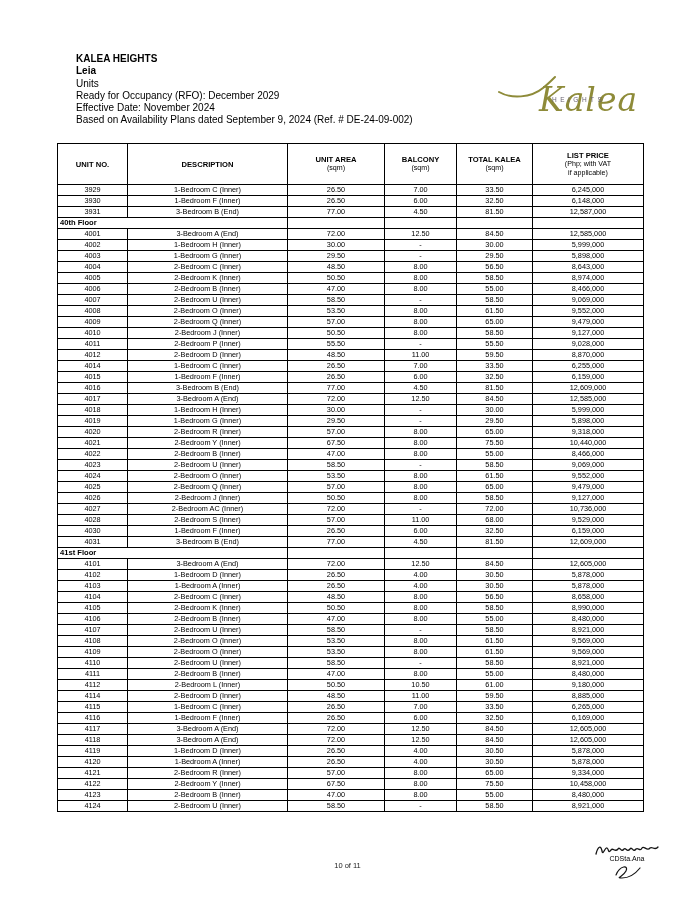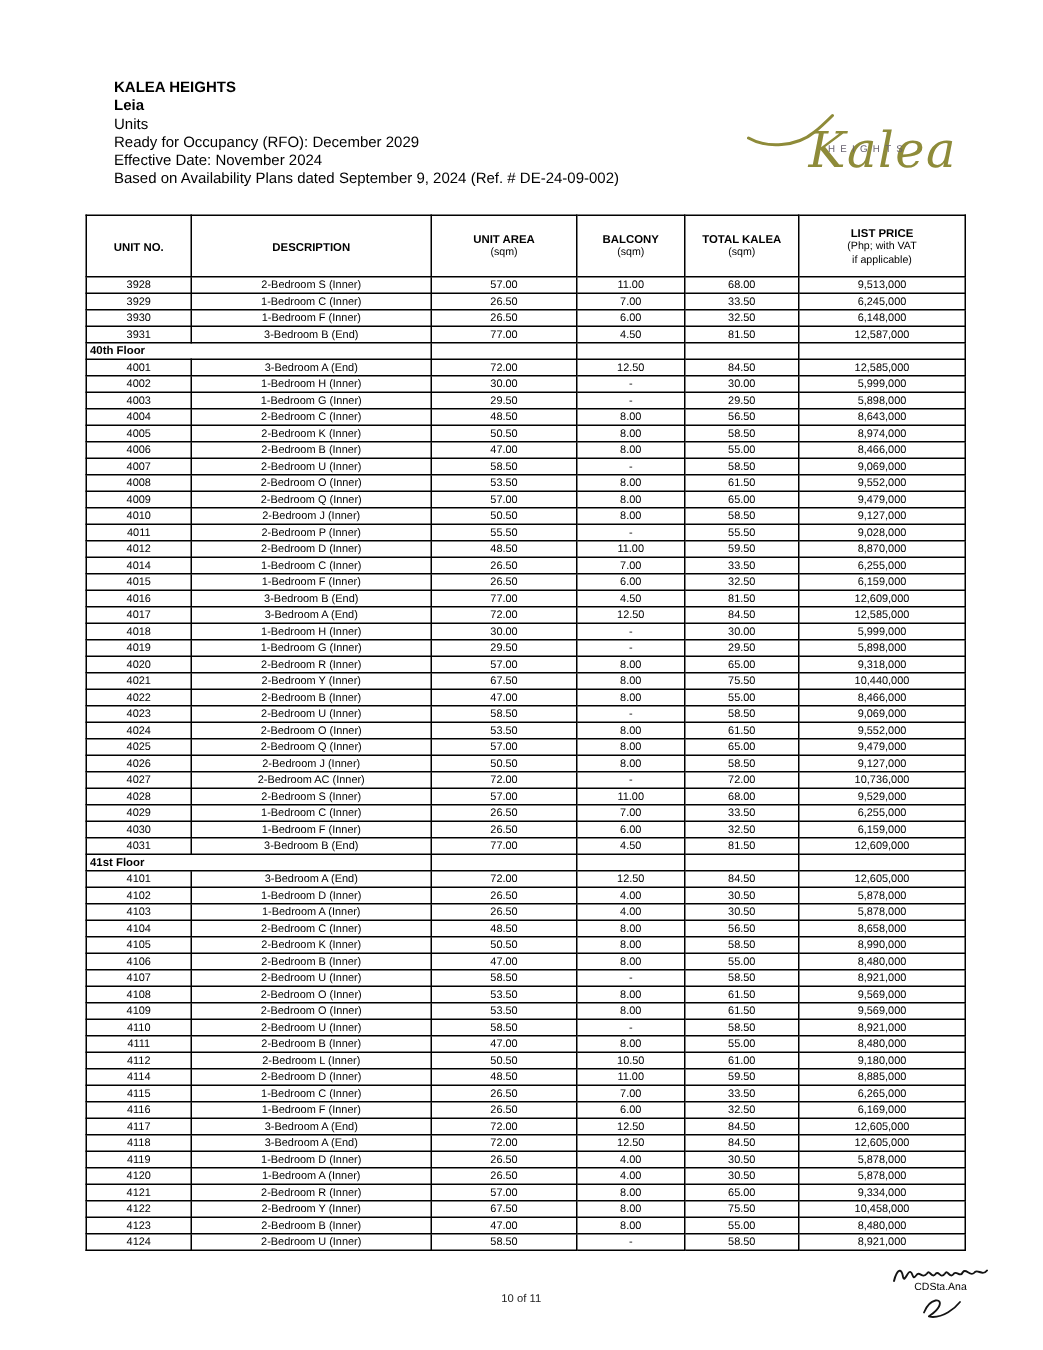--- a/index.html
+++ b/index.html
@@ -112,28 +112,20 @@
         </th>
         <th>
           <div class="th-label">LIST PRICE</div>
           <div class="th-sub">(Php; with VAT</div>
           <div class="th-sub">if applicable)</div>
         </th>
       </tr>
     </thead>
     <tbody>
         <tr>
-          <td>3928</td>
-          <td>2-Bedroom S (Inner)</td>
-          <td>57.00</td>
-          <td>11.00</td>
-          <td>68.00</td>
-          <td>9,513,000</td>
-        </tr>
-        <tr>
           <td>3929</td>
           <td>1-Bedroom C (Inner)</td>
           <td>26.50</td>
           <td>7.00</td>
           <td>33.50</td>
           <td>6,245,000</td>
         </tr>
         <tr>
           <td>3930</td>
           <td>1-Bedroom F (Inner)</td>
@@ -365,28 +357,20 @@
           <td>72.00</td>
           <td>10,736,000</td>
         </tr>
         <tr>
           <td>4028</td>
           <td>2-Bedroom S (Inner)</td>
           <td>57.00</td>
           <td>11.00</td>
           <td>68.00</td>
           <td>9,529,000</td>
-        </tr>
-        <tr>
-          <td>4029</td>
-          <td>1-Bedroom C (Inner)</td>
-          <td>26.50</td>
-          <td>7.00</td>
-          <td>33.50</td>
-          <td>6,255,000</td>
         </tr>
         <tr>
           <td>4030</td>
           <td>1-Bedroom F (Inner)</td>
           <td>26.50</td>
           <td>6.00</td>
           <td>32.50</td>
           <td>6,159,000</td>
         </tr>
         <tr>

